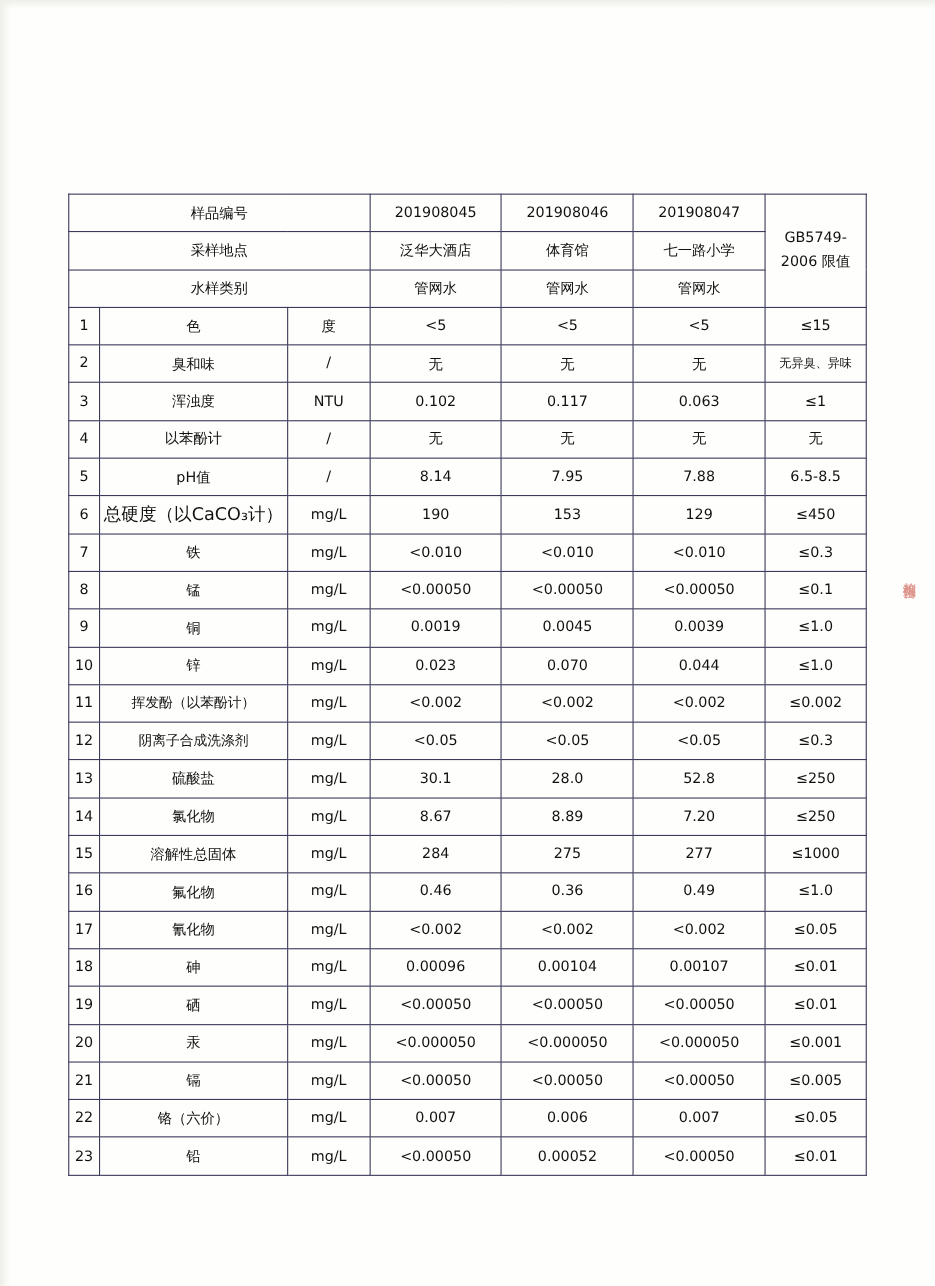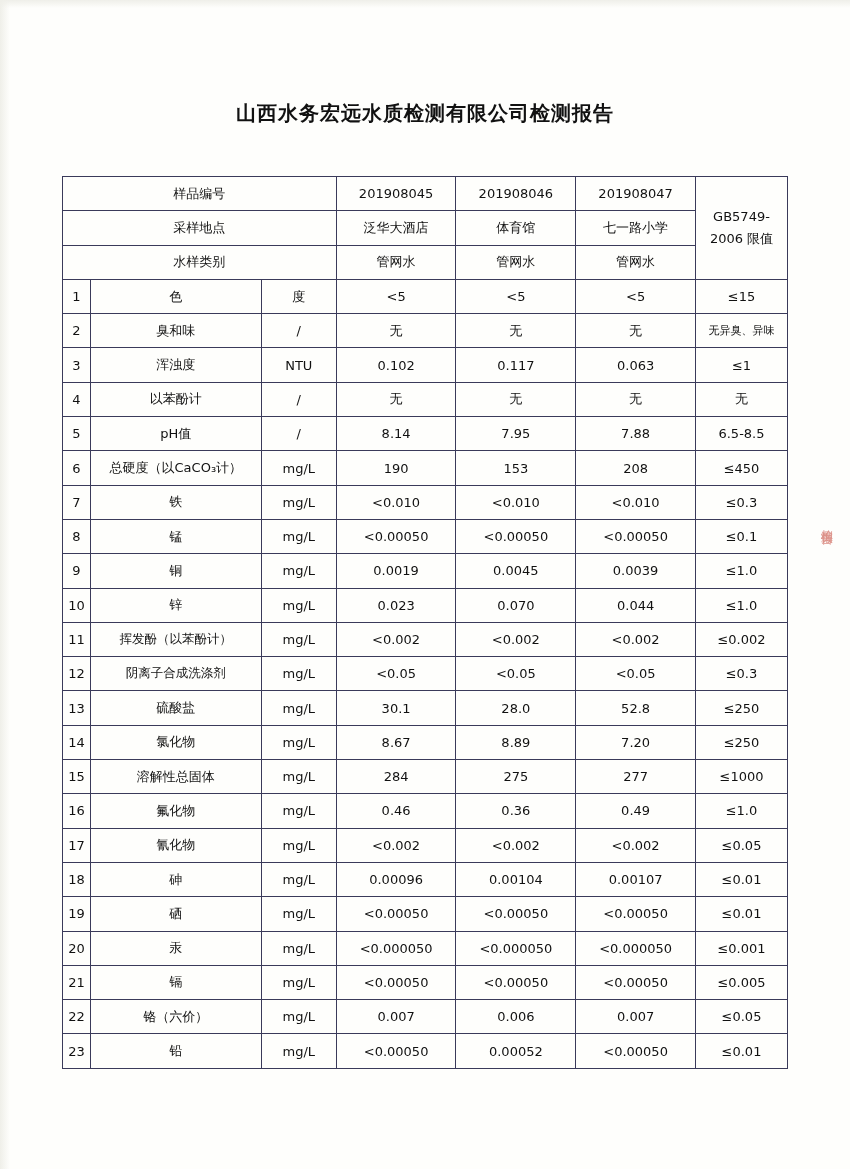--- a/index.html
+++ b/index.html
@@ -114,21 +114,20 @@
     pointer-events: none;
   }
 </style>
 </head>
 <body>
 
 <div class="page">
   <div class="scan-edge-left"></div>
   <div class="scan-edge-top"></div>
 
-  <div class="title">山西水务宏远水质检测有限公司检测报告</div>
 
 
   <table class="report">
     <colgroup>
       <col style="width:26px">
         <col style="width:160px">
         <col style="width:70px">
       <col style="width:112px">
         <col style="width:112px">
         <col style="width:112px">
@@ -198,25 +197,25 @@
         <td class="idx">5</td>
         <td class="name">pH值</td>
         <td class="unit">/</td>
         <td class="val">8.14</td>
         <td class="val">7.95</td>
         <td class="val">7.88</td>
         <td class="limit">6.5-8.5</td>
       </tr>
       <tr>
         <td class="idx">6</td>
-        <td class="name" style="font-size:13px">总硬度（以CaCO₃计）</td>
+        <td class="name" style="font-size:16px">总硬度（以CaCO₃计）</td>
         <td class="unit">mg/L</td>
         <td class="val">190</td>
         <td class="val">153</td>
-        <td class="val">208</td>
+        <td class="val">129</td>
         <td class="limit">≤450</td>
       </tr>
       <tr>
         <td class="idx">7</td>
         <td class="name">铁</td>
         <td class="unit">mg/L</td>
         <td class="val">&lt;0.010</td>
         <td class="val">&lt;0.010</td>
         <td class="val">&lt;0.010</td>
         <td class="limit">≤0.3</td>

